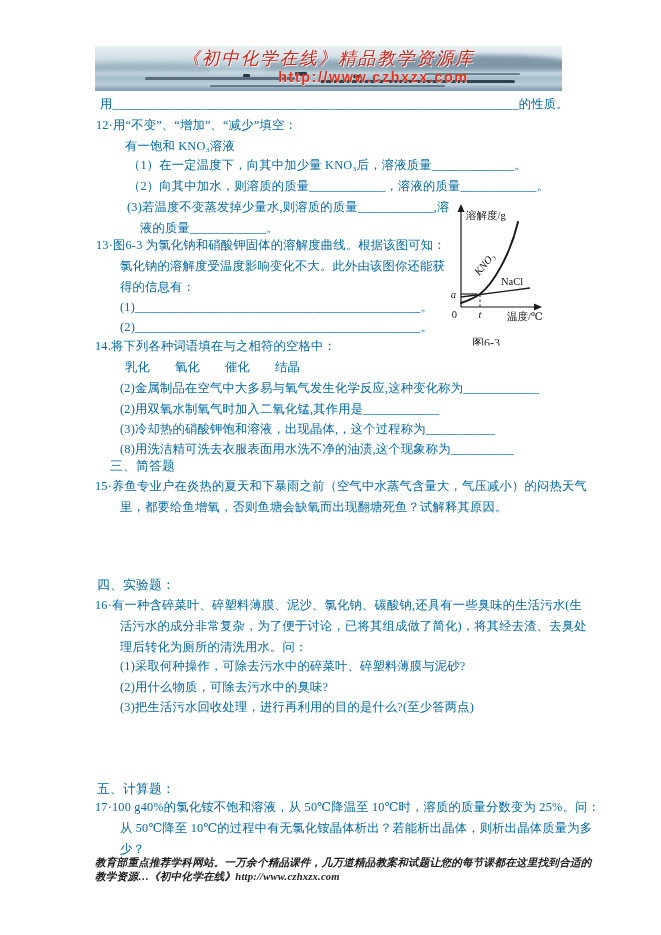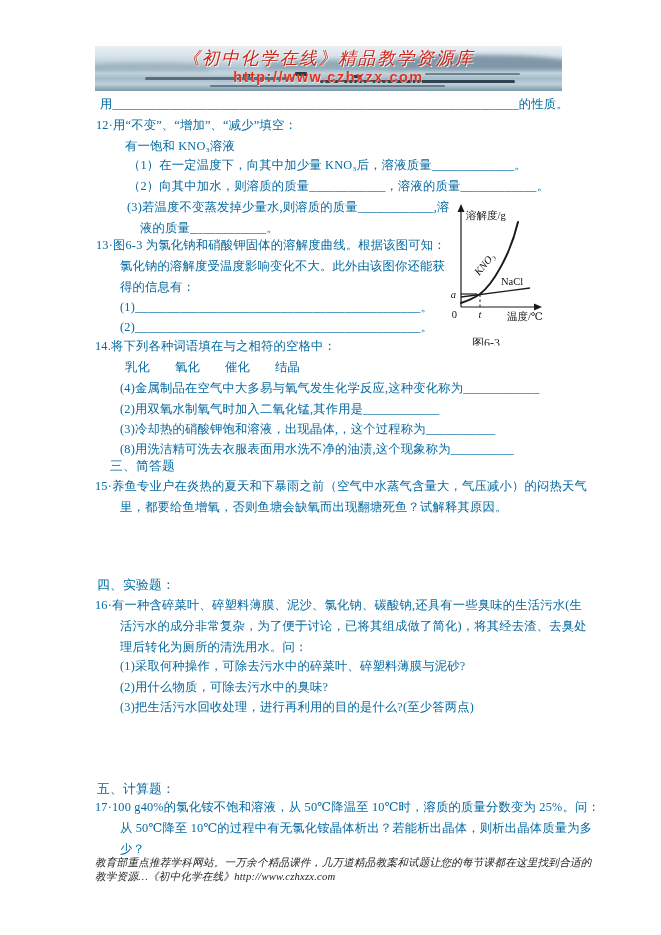--- a/index.html
+++ b/index.html
@@ -35,34 +35,35 @@
     position:absolute;left:0;top:3px;width:100%;text-align:center;
     color:#cf2318;font-weight:400;font-size:17.5px;letter-spacing:2px;line-height:19px;
     text-shadow:1px 1px 0 rgba(255,255,255,.85),-1px -1px 0 rgba(255,240,230,.55);
     font-style:italic;
   }
   .banner-url{
     position:absolute;left:0;top:23px;width:100%;text-align:center;
     color:#e2331f;font-weight:700;font-size:14.5px;letter-spacing:1.5px;
     font-style:normal;font-family:"Liberation Sans","DejaVu Sans",sans-serif;
     text-shadow:0.5px 0.5px 0 rgba(255,255,255,.7);
+    padding-left:45px;
   }
   
   .chart{position:absolute;left:441px;top:201px;}
   .ax{stroke:#1a1a1a;stroke-width:1.2;fill:none;}
   .curve{stroke:#1a1a1a;stroke-width:2;fill:none;stroke-linecap:round;}
   .nacl-ln{stroke:#1a1a1a;stroke-width:1.4;fill:none;}
   .dash{stroke:#1a1a1a;stroke-width:1;stroke-dasharray:2.5,2.5;fill:none;}
   .clabel{font-family:"Liberation Serif","DejaVu Serif",serif;font-size:10.5px;fill:#111;}
   .ital{font-family:"Liberation Serif","DejaVu Serif",serif;font-size:10.5px;font-style:italic;fill:#111;}
   .cap{font-family:"Liberation Serif","DejaVu Serif",serif;font-size:12px;fill:#222;}
   
   .footer-line{
     position:absolute;white-space:nowrap;font-size:10.6px;line-height:14px;
-    font-style:italic;font-weight:400;color:#1c1c1c;letter-spacing:0.2px;
+    font-style:italic;font-weight:700;color:#1c1c1c;letter-spacing:0.2px;
   }
 </style>
 </head>
 <body>
 
 <div class="page">
 
   <div class="banner">
     <div class="mtn m1"></div>
     <div class="mtn m2"></div>
@@ -112,21 +113,21 @@
     <text class="ital" x="15" y="97" text-anchor="end">a</text>
     <text class="ital" transform="translate(38,75) rotate(-50)">KNO₃</text>
     <text class="clabel" x="60" y="84">NaCl</text>
 
     <text class="cap" x="31" y="146">图6-3</text>
     <rect x="27" y="144.5" width="52" height="9" fill="#ffffff"></rect>
   </svg>
 
   <div class="line" style="left:95px;top:339px">14.将下列各种词语填在与之相符的空格中：</div>
   <div class="line" style="left:125px;top:360px">乳化　　氧化　　催化　　结晶</div>
-  <div class="line" style="left:120px;top:381px">(4)金属制品在空气中大多易与氧气发生化学反应,这种变化称为____________</div>
+  <div class="line" style="left:120px;top:381px">(2)金属制品在空气中大多易与氧气发生化学反应,这种变化称为____________</div>
   <div class="line" style="left:120px;top:402px">(2)用双氧水制氧气时加入二氧化锰,其作用是____________</div>
   <div class="line" style="left:120px;top:422px">(3)冷却热的硝酸钾饱和溶液，出现晶体,，这个过程称为___________</div>
   <div class="line" style="left:120px;top:442px">(8)用洗洁精可洗去衣服表面用水洗不净的油渍,这个现象称为__________</div>
 
   <div class="line sec" style="left:110px;top:459px">三、简答题</div>
   <div class="line" style="left:95px;top:479px">15·养鱼专业户在炎热的夏天和下暴雨之前（空气中水蒸气含量大，气压减小）的闷热天气</div>
   <div class="line" style="left:120px;top:500px">里，都要给鱼增氧，否则鱼塘会缺氧而出现翻塘死鱼？试解释其原因。</div>
 
   <div class="line sec" style="left:97px;top:578px">四、实验题：</div>
   <div class="line" style="left:95px;top:598px">16·有一种含碎菜叶、碎塑料薄膜、泥沙、氯化钠、碳酸钠,还具有一些臭味的生活污水(生</div>

